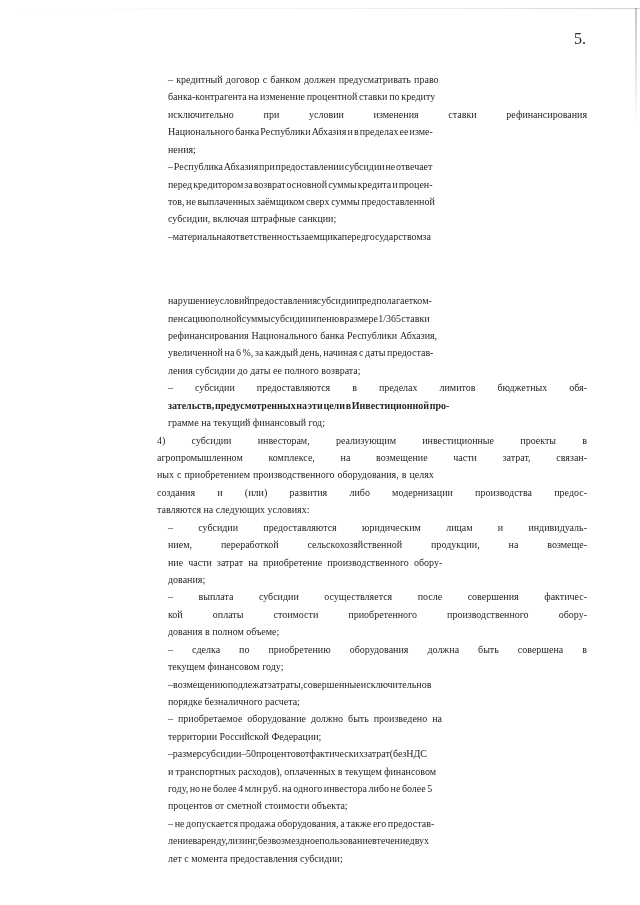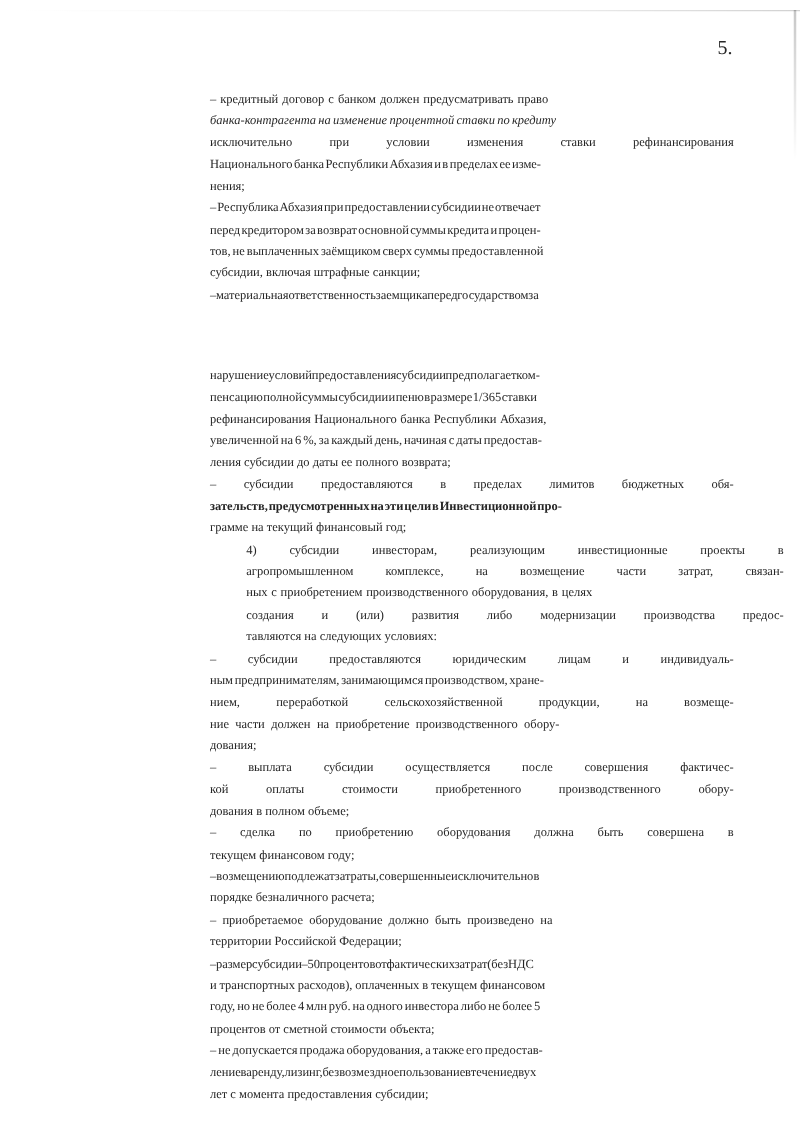--- a/index.html
+++ b/index.html
@@ -56,35 +56,34 @@
     width: 100%;
   }
   .line.last {
     text-align-last: left;
   }
   .para.sub .line {
     width: 419px;
   }
   .para.main .line {
     width: 430px;
-    margin-left: 40px;
   }
 </style>
 </head>
 <body>
 
 <div class="page-edge-top"></div>
 <div class="page-edge-right"></div>
 
 <div class="page-number">5.</div>
 
 <div class="content" id="content">
     <div class="para sub">
       <span class="line" style="text-align: left; text-align-last: left; word-spacing: 0.729911px;">– кредитный договор с банком должен предусматривать право</span>
-      <span class="line" style="text-align: right; text-align-last: left; word-spacing: -0.700521px; font-style: italic;">банка-контрагента на изменение процентной ставки по кредиту</span>
+      <span class="line" style="text-align: right; text-align-last: left; word-spacing: -0.700521px;">банка-контрагента на изменение процентной ставки по кредиту</span>
       <span class="line">исключительно при условии изменения ставки рефинансирования</span>
       <span class="line" style="text-align: left; text-align-last: left; word-spacing: -1.35352px;">Национального банка Республики Абхазия и в пределах ее изме-</span>
       <span class="line last">нения;</span>
     </div>
     <div class="para sub">
       <span class="line" style="text-align: left; text-align-last: left; word-spacing: -1.70982px;">– Республика Абхазия при предоставлении субсидии не отвечает</span>
       <span class="line" style="text-align: left; text-align-last: left; word-spacing: -1.45312px;">перед кредитором за возврат основной суммы кредита и процен-</span>
       <span class="line" style="text-align: left; text-align-last: left; word-spacing: -0.90625px;">тов, не выплаченных заёмщиком сверх суммы предоставленной</span>
       <span class="line last">субсидии, включая штрафные санкции;</span>
     </div>
@@ -103,23 +102,22 @@
     </div>
     <div class="para main">
       <span class="line">4) субсидии инвесторам, реализующим инвестиционные проекты в</span>
       <span class="line">агропромышленном комплексе, на возмещение части затрат, связан-</span>
       <span class="line" style="text-align: center; text-align-last: left; word-spacing: 0.471354px;">ных с приобретением производственного оборудования, в целях</span>
       <span class="line">создания и (или) развития либо модернизации производства предос-</span>
       <span class="line last">тавляются на следующих условиях:</span>
     </div>
     <div class="para sub">
       <span class="line">– субсидии предоставляются юридическим лицам и индивидуаль-</span>
-      <span class="line" style="text-align: left; text-align-last: left; word-spacing: -1.15625px;">ным предпринимателям, занимающимся производством, хране-</span>
       <span class="line">нием, переработкой сельскохозяйственной продукции, на возмеще-</span>
-      <span class="line" style="text-align: left; text-align-last: left; word-spacing: 2.57812px;">ние части должен на приобретение производственного обору-</span>
+      <span class="line" style="text-align: left; text-align-last: left; word-spacing: 2.57812px;">ние части затрат на приобретение производственного обору-</span>
       <span class="line last">дования;</span>
     </div>
     <div class="para sub">
       <span class="line">– выплата субсидии осуществляется после совершения фактичес-</span>
       <span class="line">кой оплаты стоимости приобретенного производственного обору-</span>
       <span class="line last">дования в полном объеме;</span>
     </div>
     <div class="para sub">
       <span class="line">– сделка по приобретению оборудования должна быть совершена в</span>
       <span class="line last">текущем финансовом году;</span>

